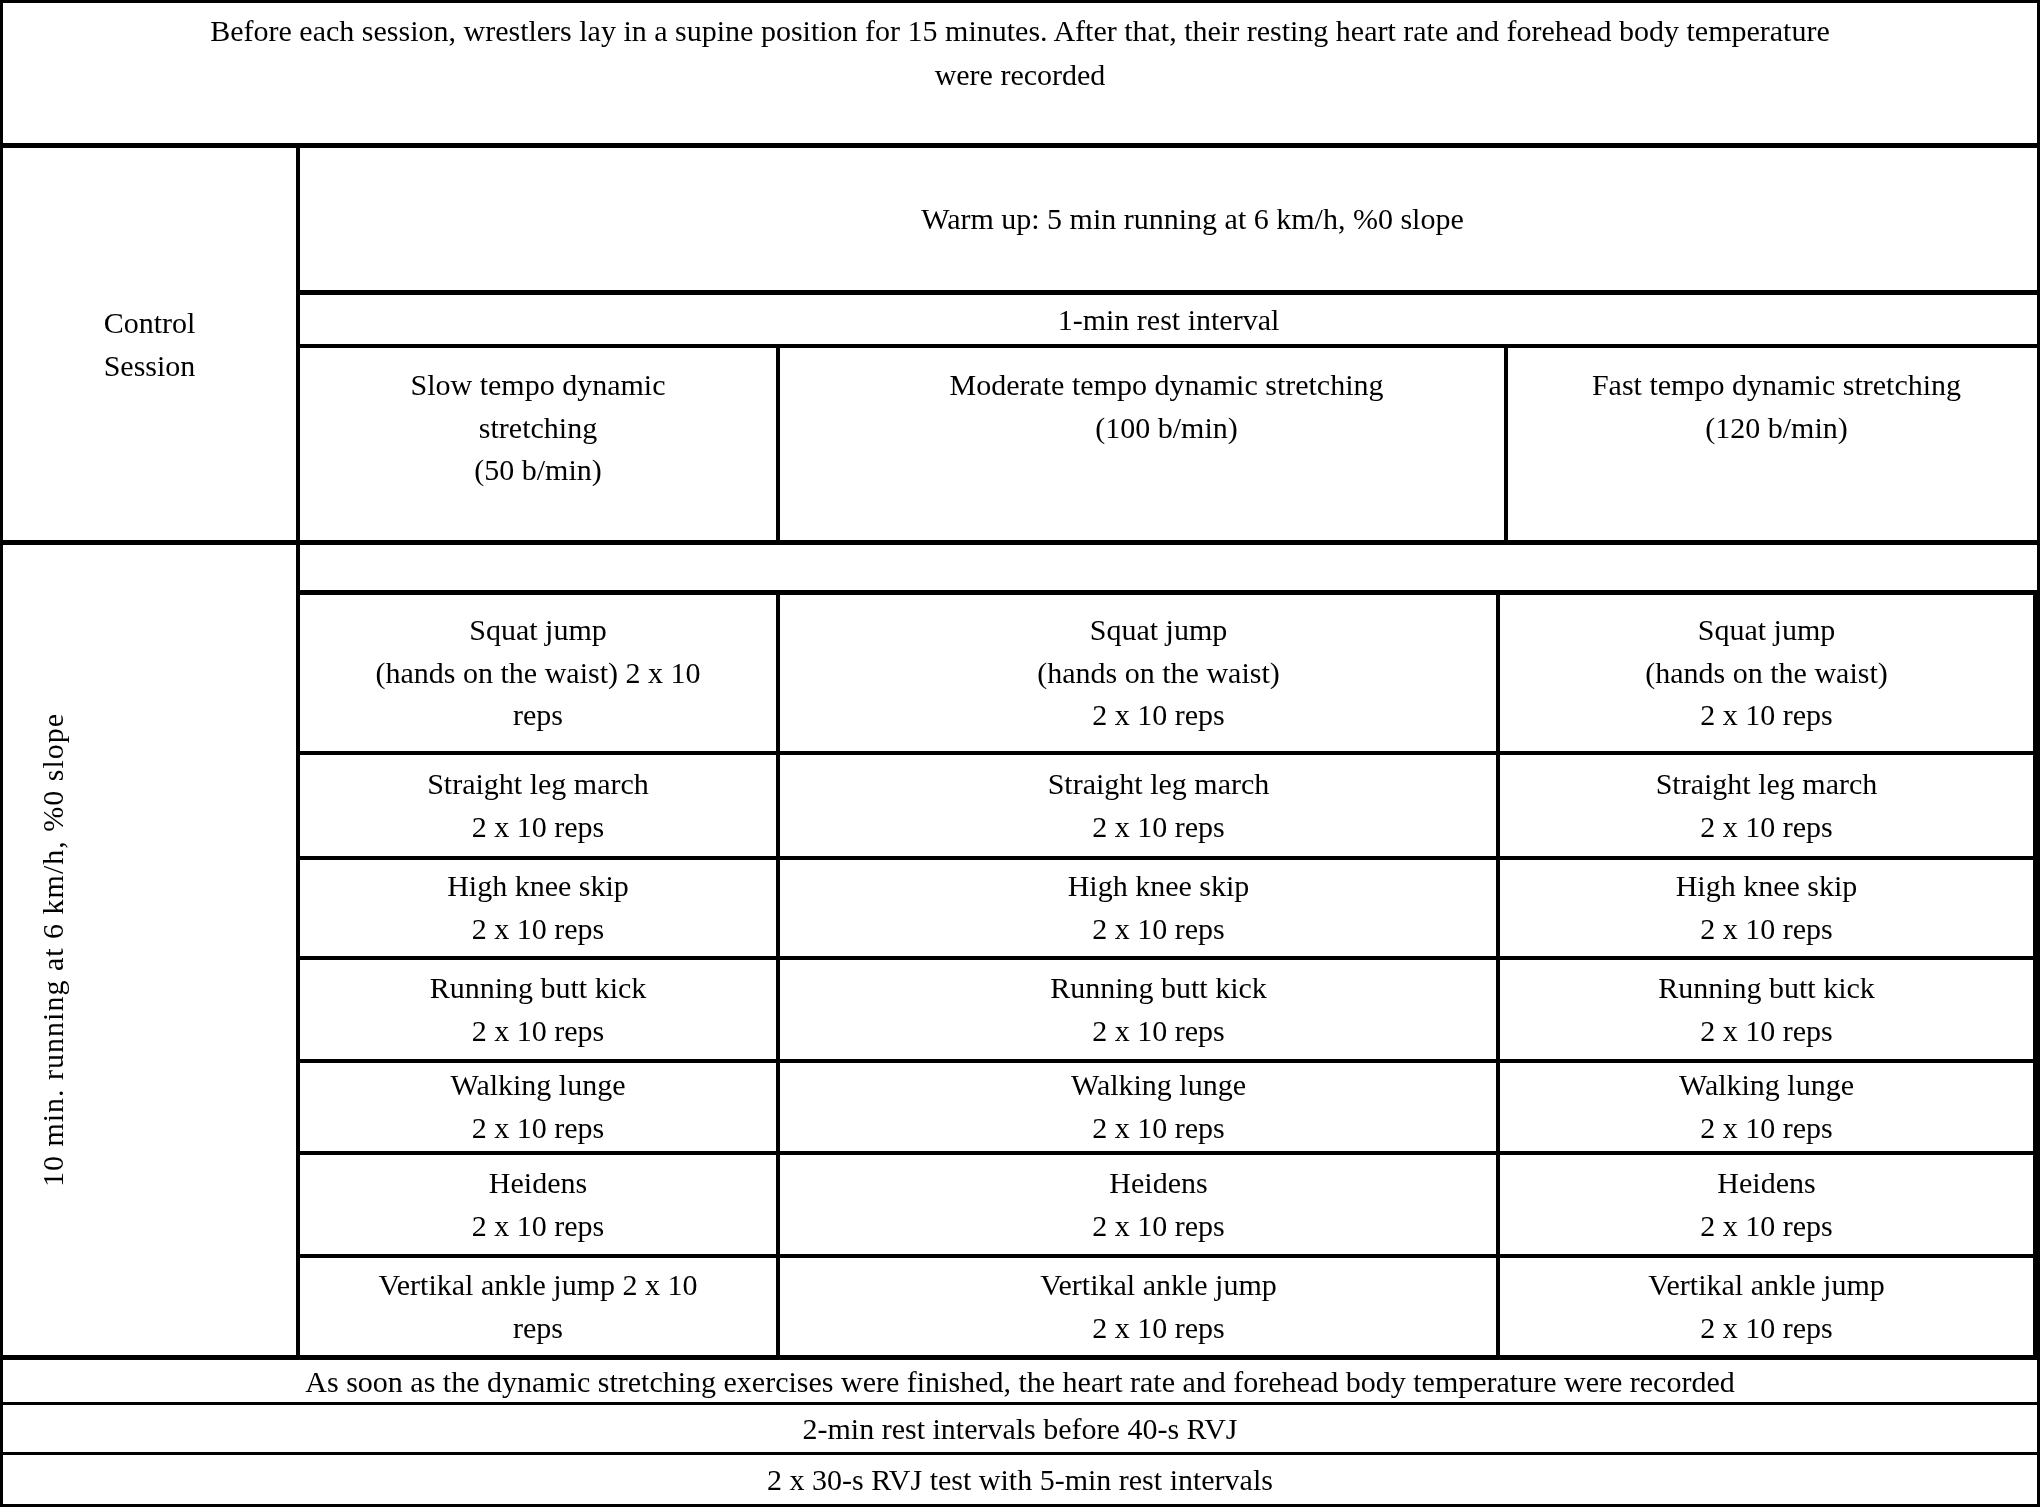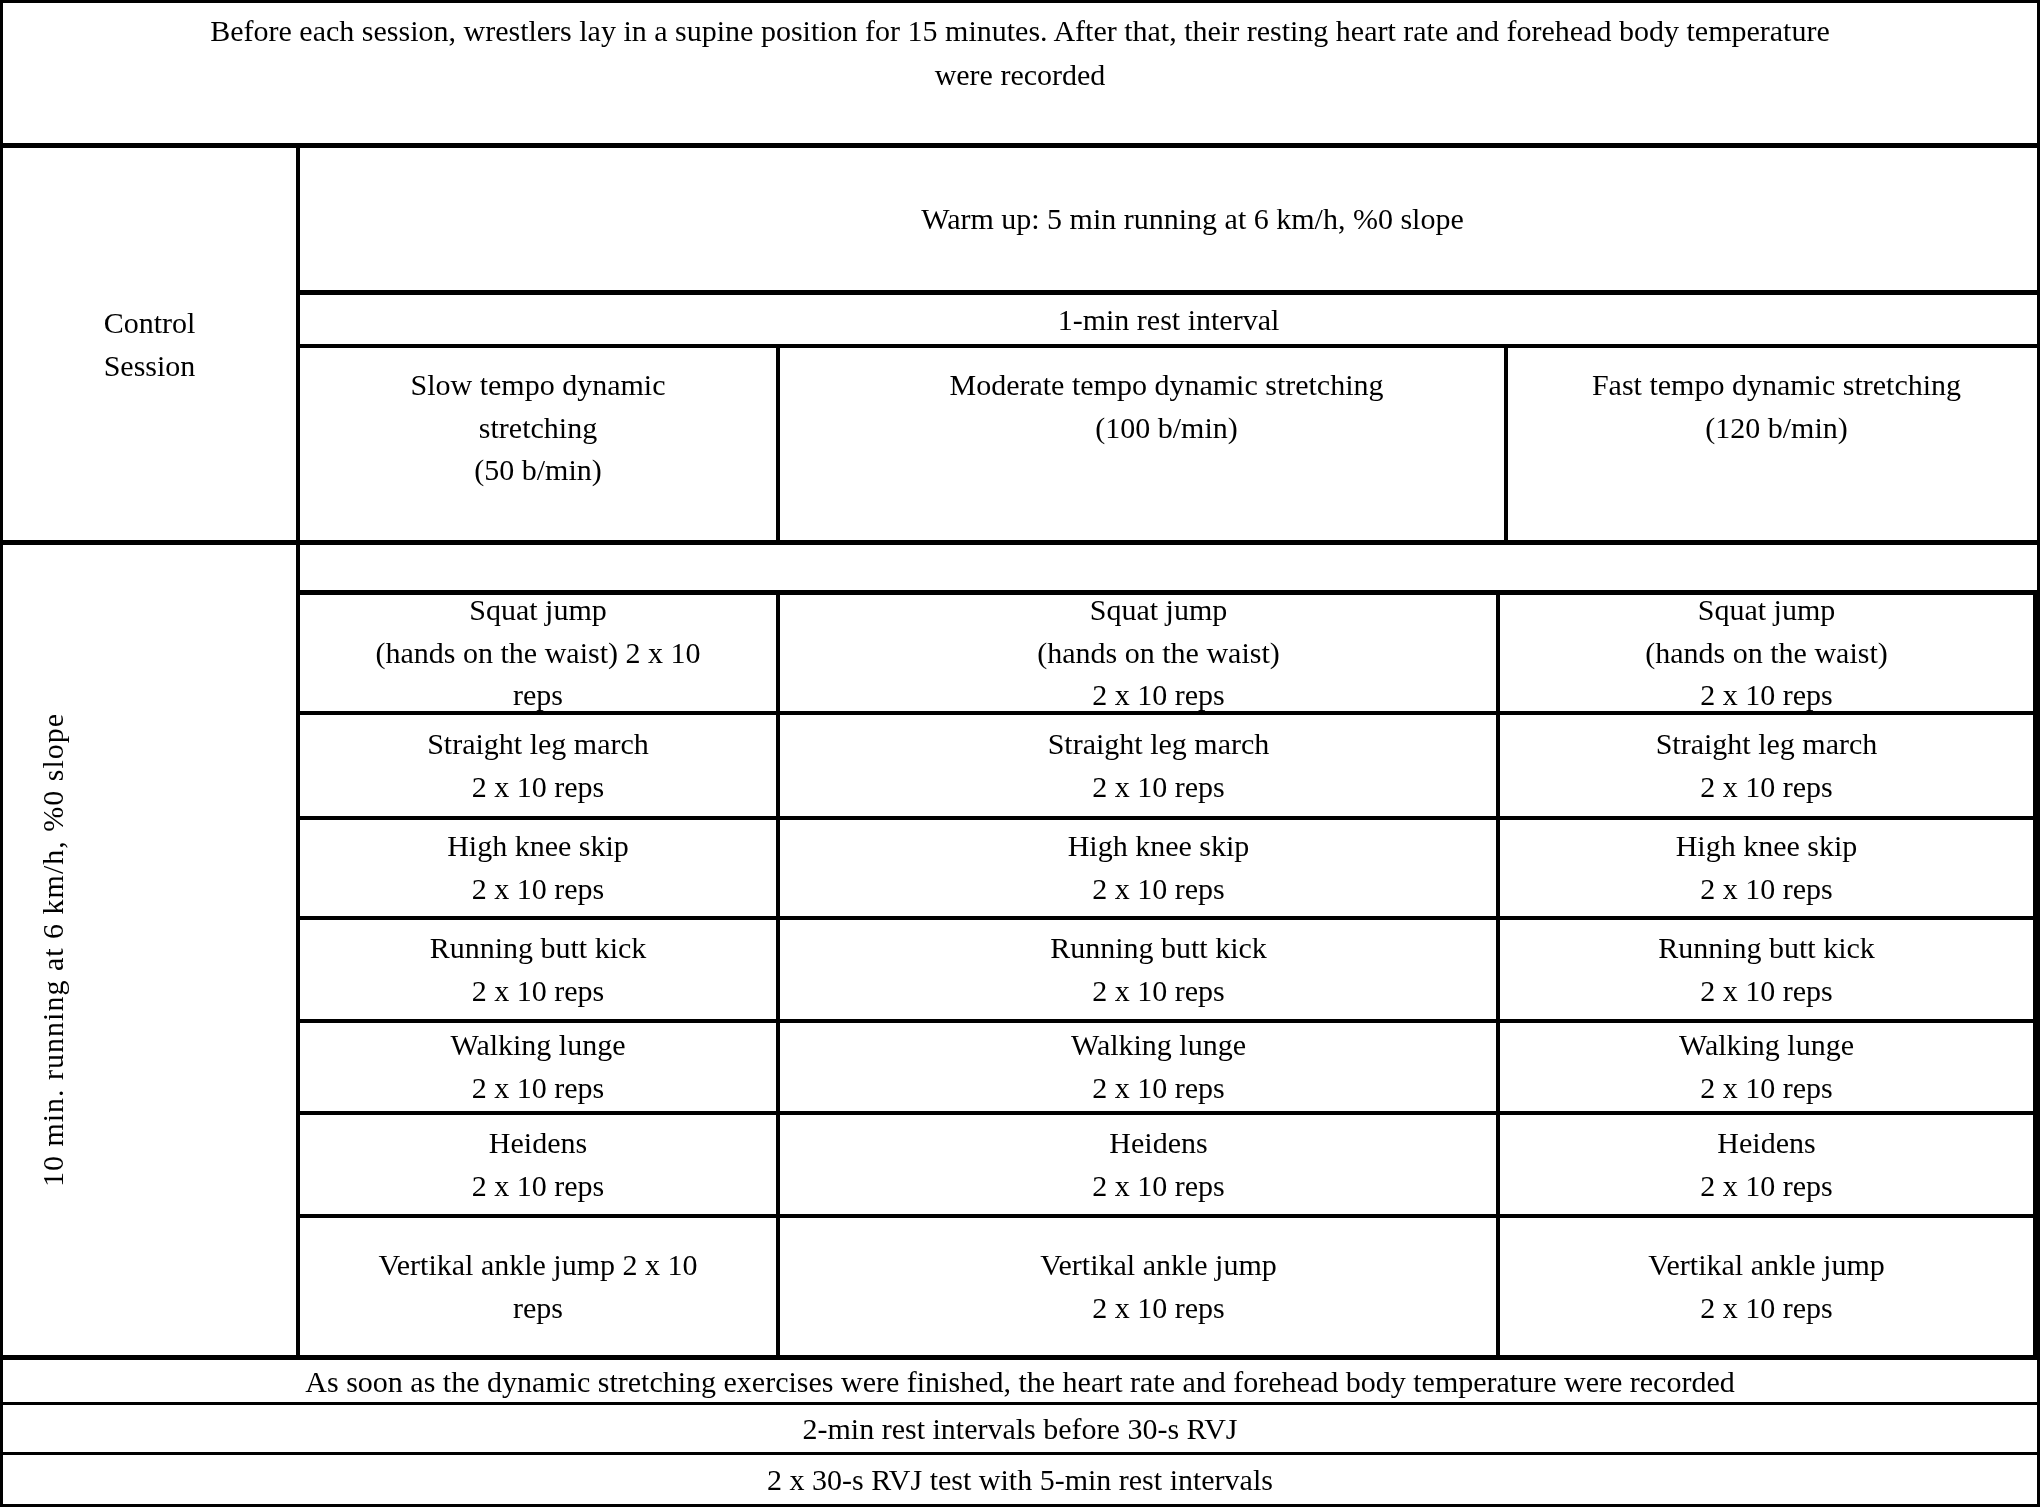--- a/index.html
+++ b/index.html
@@ -28,21 +28,21 @@
   .w3{flex:1;border-right:none;}
   
   .r3{height:815px;border-bottom:5px solid #000;display:flex;}
   .run{width:297px;border-right:4px solid #000;position:relative;}
   .runlab{position:absolute;top:50%;left:50px;transform:translate(-50%,-50%) rotate(-90deg);white-space:nowrap;letter-spacing:1px;}
   .r3r{flex:1;display:flex;flex-direction:column;}
   .gap{height:50px;border-bottom:5px solid #000;}
   .xrow{display:flex;border-bottom:4px solid #000;}
   .xrow.last{border-bottom:none;flex:1;}
   .xcell{display:flex;align-items:center;justify-content:center;line-height:1.42;border-right:4px solid #000;}
-  .h150{height:120px}.h105{height:105px}.h100{height:100px}.h103{height:103px}.h102{height:92px}
+  .h150{height:160px}.h105{height:105px}.h100{height:100px}.h103{height:103px}.h102{height:92px}
   
   .r4{height:45px;border-bottom:3px solid #000;display:flex;align-items:center;justify-content:center;line-height:1.1;}
   .r5{height:50px;border-bottom:3px solid #000;display:flex;align-items:center;justify-content:center;line-height:1.1;}
   .r6{flex:1;display:flex;align-items:center;justify-content:center;line-height:1.1;}
 </style>
 </head>
 <body>
 
 <div class="tbl">
 
@@ -136,16 +136,16 @@
 reps</div>
         <div class="xcell w2 pre">Vertikal ankle jump
 2 x 10 reps</div>
         <div class="xcell w3 pre">Vertikal ankle jump
 2 x 10 reps</div>
       </div>
     </div>
   </div>
 
   <div class="r4 pre">As soon as the dynamic stretching exercises were finished, the heart rate and forehead body temperature were recorded</div>
-  <div class="r5 pre">2-min rest intervals before 30-s RVJ</div>
+  <div class="r5 pre">2-min rest intervals before 40-s RVJ</div>
   <div class="r6 pre">2 x 30-s RVJ test with 5-min rest intervals</div>
 
 </div>
 
 </body></html>

